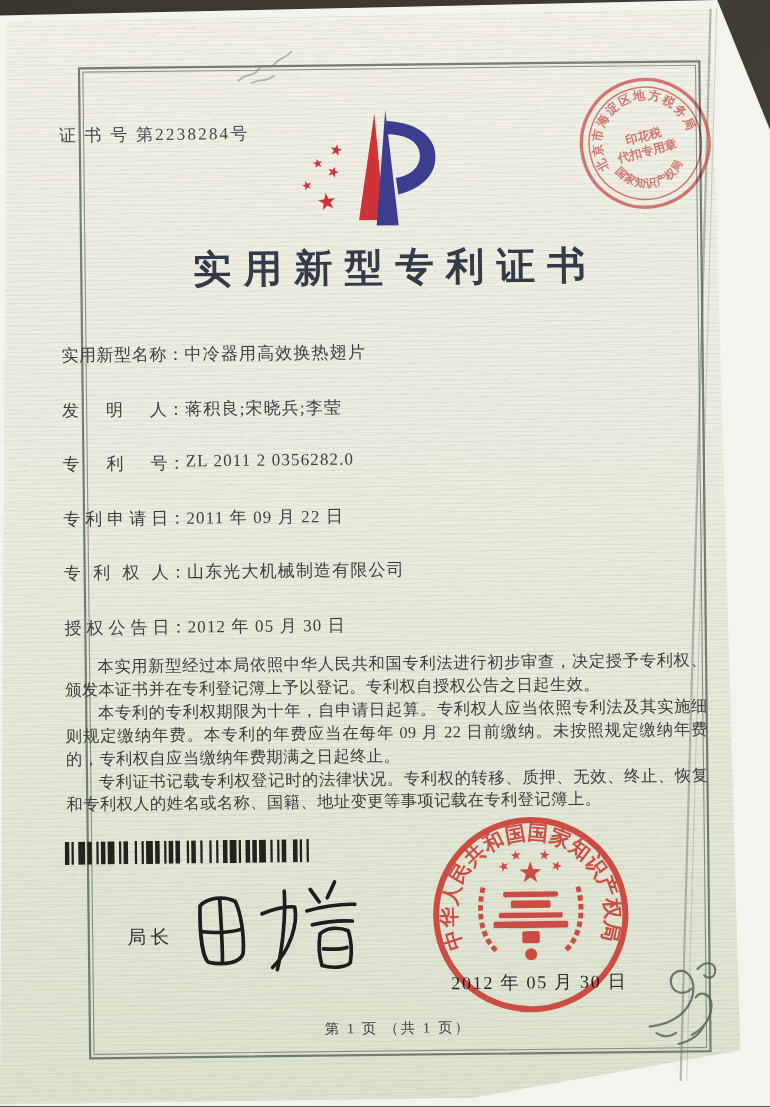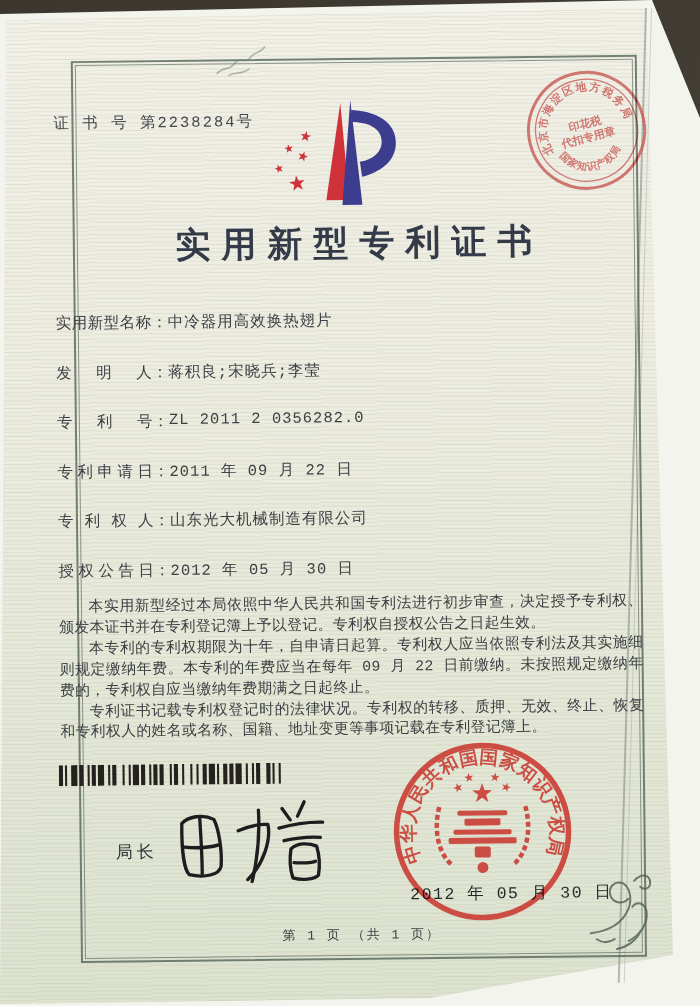--- a/index.html
+++ b/index.html
@@ -1,21 +1,21 @@
 <!DOCTYPE html>
 <html><head>
 <meta charset="utf-8">
 <title>Utility Model Patent Certificate</title>
 <style>
   html,body{margin:0;padding:0;background:#35312b;}
   #photo{
     position:relative;width:700px;height:1006px;margin:0 auto;
     background:linear-gradient(135deg,#3b372f 0%,#423d35 55%,#4a463e 100%);
     overflow:hidden;
-    font-family:Liberation Mono, monospace;
+    font-family:Liberation Serif, serif;
   }
   
   .backing{
     position:absolute;inset:0;background:#f4f4ee;
     clip-path:polygon(0 14px,652px 0,700px 118px,700px 1006px,0 1006px);
   }
   
   .paper{
     position:absolute;inset:0;
     background:linear-gradient(180deg,#f2f0e7 0%,#edece0 40%,#e4e7d6 72%,#dde2cf 100%);

